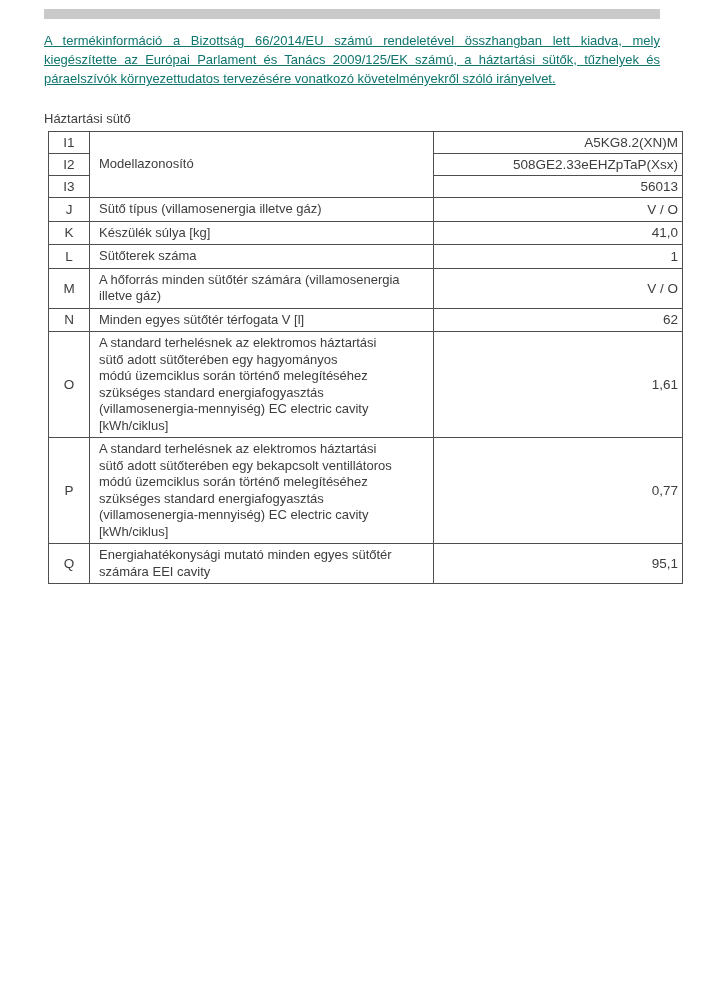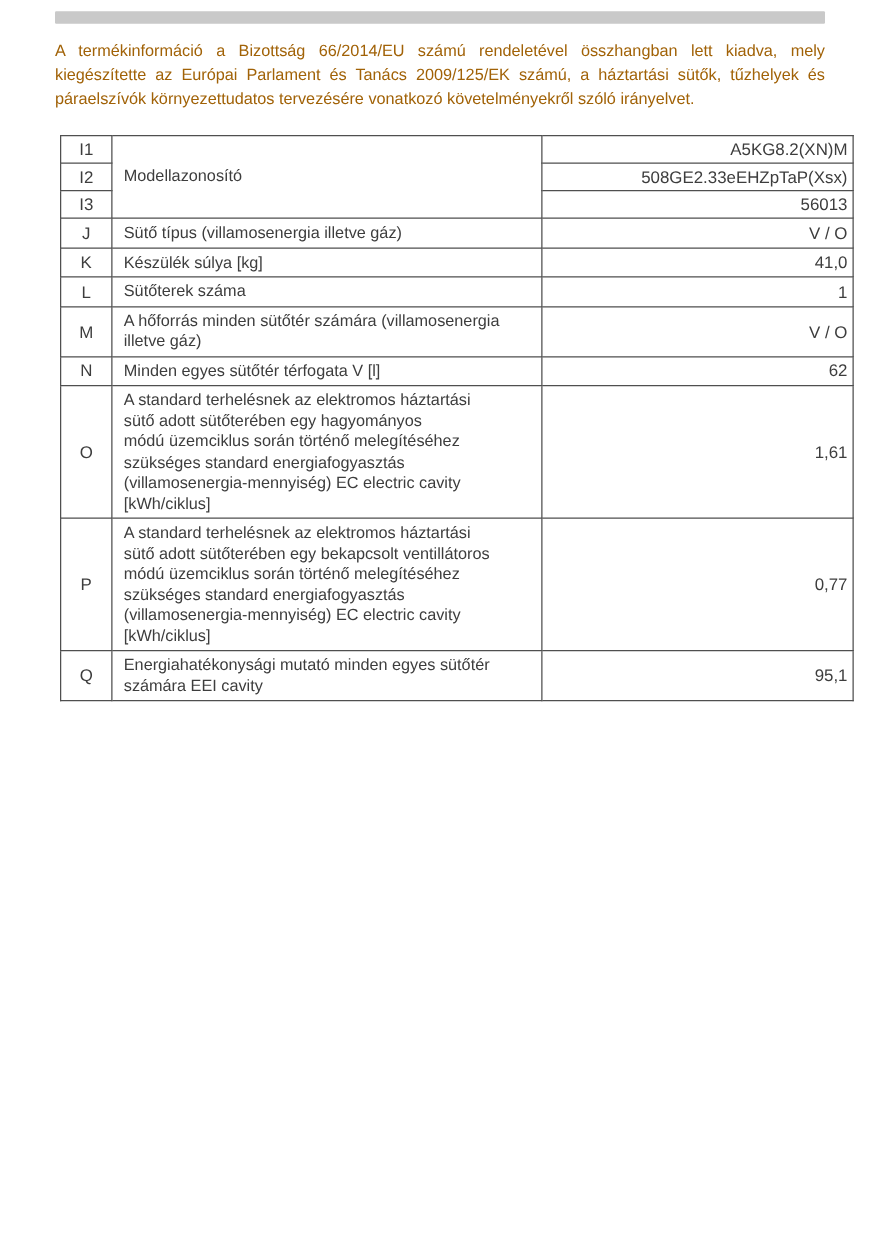--- a/index.html
+++ b/index.html
@@ -40,30 +40,31 @@
     height: 10px;
     width: 100%;
     background: #c9c9c9;
     border-radius: 1px;
   }
   p.intro {
     margin: 12px 0 0 0;
     font-size: 13px;
     line-height: 19px;
     text-align: justify;
-    color: #a16207;
+    color: #0f766e;
+    text-decoration: underline;
   }
   .table-caption {
     margin-top: 23px;
     font-size: 13px;
     line-height: 16px;
     color: #3d3d3d;
   }
   table.product-table {
-    margin-top: 20px;
+    margin-top: 4px;
     margin-left: 4px;
     border-collapse: collapse;
     table-layout: fixed;
     width: 608px;
     font-size: 13px;
     color: #3d3d3d;
   }
   table.product-table td {
     border: 1px solid #4f4f4f;
     vertical-align: middle;
@@ -92,20 +93,21 @@
 <body>
 
 <div class="page">
   <div class="content">
 
 
     <div class="title-bar" style="background: rgb(201, 201, 201);"></div>
 
     <p class="intro">A termékinformáció a Bizottság 66/2014/EU számú rendeletével összhangban lett kiadva, mely kiegészítette az Európai Parlament és Tanács 2009/125/EK számú, a háztartási sütők, tűzhelyek és páraelszívók környezettudatos tervezésére vonatkozó követelményekről szóló irányelvet.</p>
 
+    <div class="table-caption">Háztartási sütő</div>
 
     <table class="product-table">
       <tbody>
         <tr>
           <td class="key">I1</td>
           <td class="label" rowspan="3">Modellazonosító</td>
           <td class="value">A5KG8.2(XN)M</td>
         </tr>
         <tr>
           <td class="key">I2</td>

